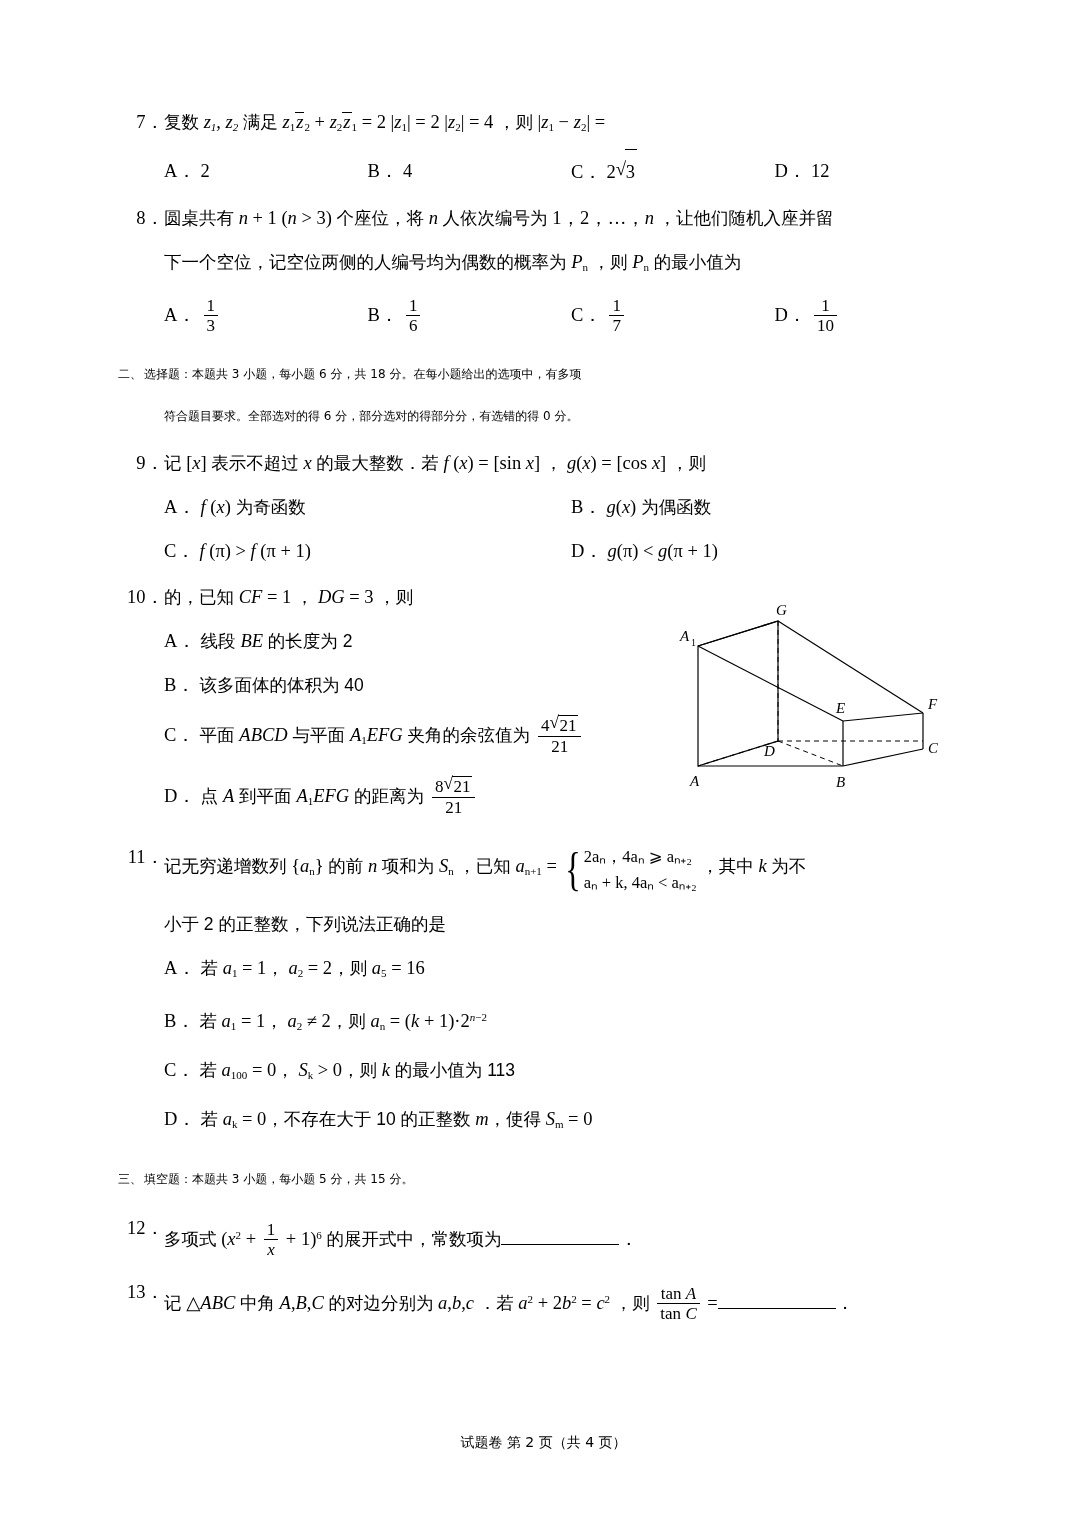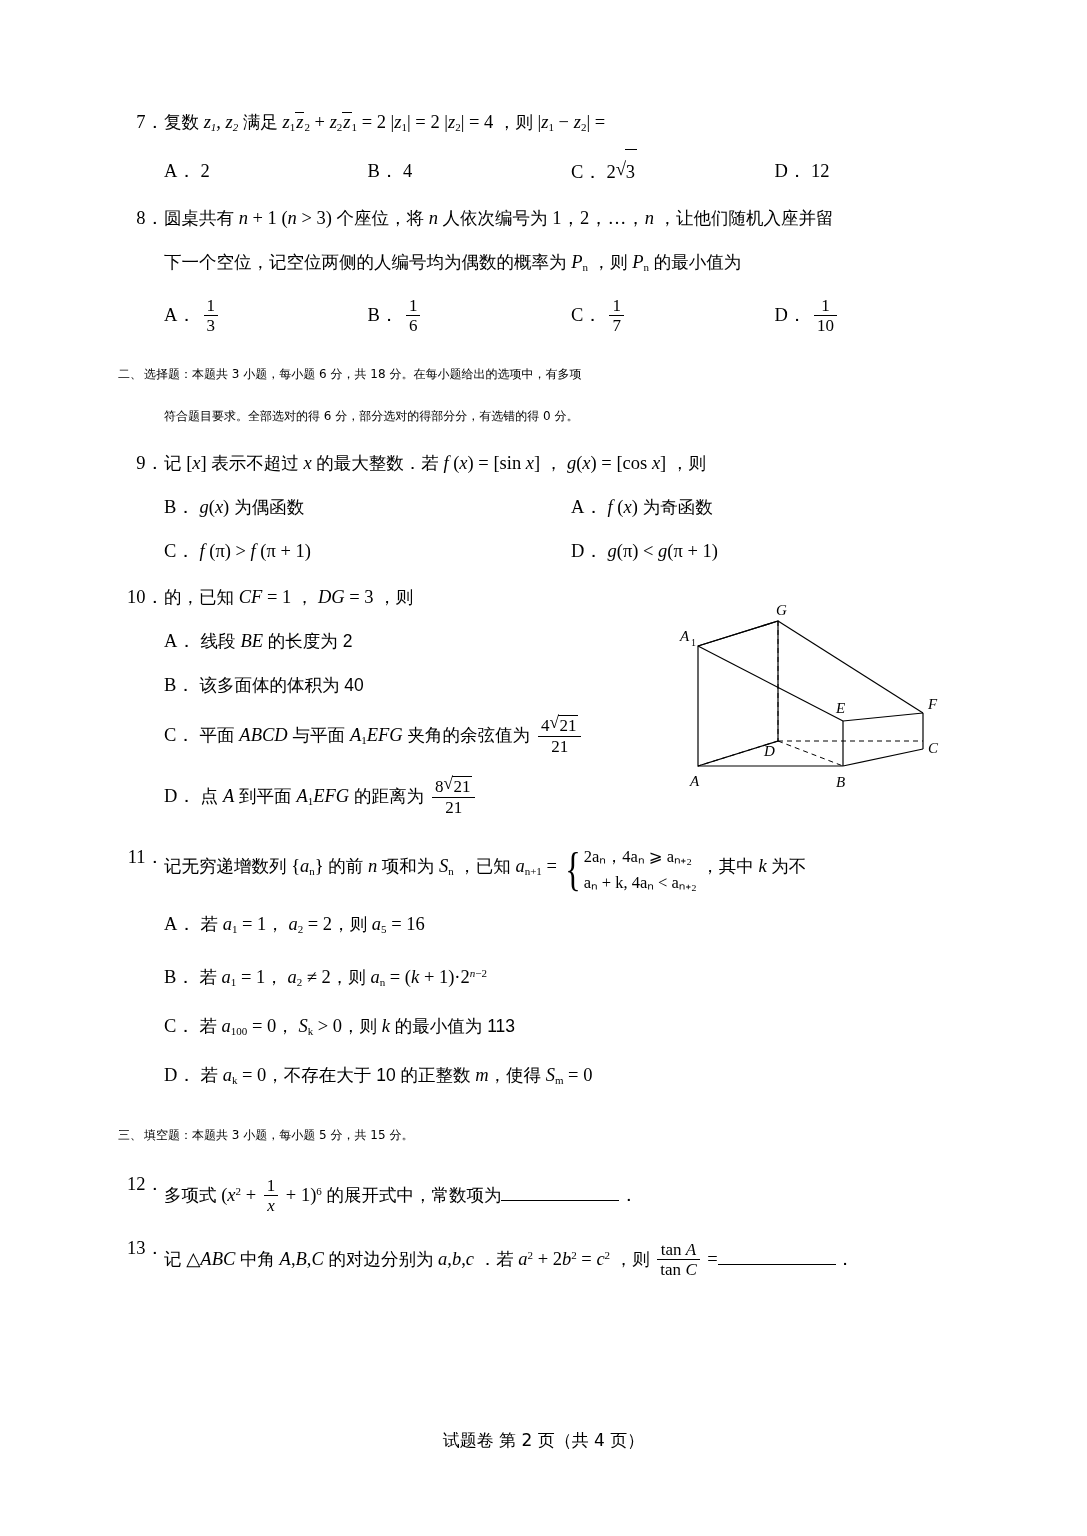--- a/index.html
+++ b/index.html
@@ -119,21 +119,21 @@
 
   .blank { display: inline-block; border-bottom: 1px solid #000; width: 118px; }
 
   .footer {
     position: absolute;
     left: 0;
     right: 0;
     bottom: 84px;
     text-align: center;
     font-family: "DejaVu Sans", sans-serif;
-    font-size: 17px;
+    font-size: 14px;
   }
 
   .brace-wrap {
     display: inline-block;
     vertical-align: middle;
     position: relative;
     top: 0px;
   }
   .brace {
     display: inline-block;
@@ -251,26 +251,26 @@
           <span class="cn">表示不超过</span>
           <i class="m">x</i>
           <span class="cn">的最大整数．若</span>
           <span class="mt"><i class="m">f</i> (<i class="m">x</i>) = [sin <i class="m">x</i>]</span>
           <span class="cn">，</span>
           <span class="mt"><i class="m">g</i>(<i class="m">x</i>) = [cos <i class="m">x</i>]</span>
           <span class="cn">，则</span>
         </div>
         <div class="opts opts2">
           <div class="opt">
+            <span>A．</span>
+            <span class="mt"><i class="m">f</i> (<i class="m">x</i>)</span><span class="cn">&nbsp;为奇函数</span>
+          </div>
+          <div class="opt">
             <span>B．</span>
             <span class="mt"><i class="m">g</i>(<i class="m">x</i>)</span><span class="cn">&nbsp;为偶函数</span>
-          </div>
-          <div class="opt">
-            <span>A．</span>
-            <span class="mt"><i class="m">f</i> (<i class="m">x</i>)</span><span class="cn">&nbsp;为奇函数</span>
           </div>
         </div>
         <div class="opts opts2">
           <div class="opt">
             <span>C．</span>
             <span class="mt"><i class="m">f</i> (π) &gt; <i class="m">f</i> (π + 1)</span>
           </div>
           <div class="opt">
             <span>D．</span>
             <span class="mt"><i class="m">g</i>(π) &lt; <i class="m">g</i>(π + 1)</span>
@@ -360,20 +360,23 @@
           <span class="cn">，已知</span>
           <span class="mt"><i class="m">a</i><sub>n+1</sub> =</span>
           <span class="brace-wrap">
             <span class="brace">{</span><span class="cases"><span style="display:block;">2aₙ，4aₙ ⩾ aₙ₊₂</span><span style="display:block;">aₙ + k, 4aₙ &lt; aₙ₊₂</span></span>
           </span>
           <span class="cn">，其中</span>
           <i class="m">k</i>
           <span class="cn">为不</span>
         </div>
         <div class="line">
+          <span class="cn">小于 2 的正整数，下列说法正确的是</span>
+        </div>
+        <div class="line">
           <span>A．</span>
           <span class="cn">若</span> <span class="mt"><i class="m">a</i><sub>1</sub> = 1</span><span class="cn">，</span>
           <span class="mt"><i class="m">a</i><sub>2</sub> = 2</span><span class="cn">，则</span>
           <span class="mt"><i class="m">a</i><sub>5</sub> = 16</span>
         </div>
         <div class="line">
           <span>B．</span>
           <span class="cn">若</span> <span class="mt"><i class="m">a</i><sub>1</sub> = 1</span><span class="cn">，</span>
           <span class="mt"><i class="m">a</i><sub>2</sub> ≠ 2</span><span class="cn">，则</span>
           <span class="mt"><i class="m">a</i><sub>n</sub> = (<i class="m">k</i> + 1)·2<sup><i class="m">n</i>−2</sup></span>

